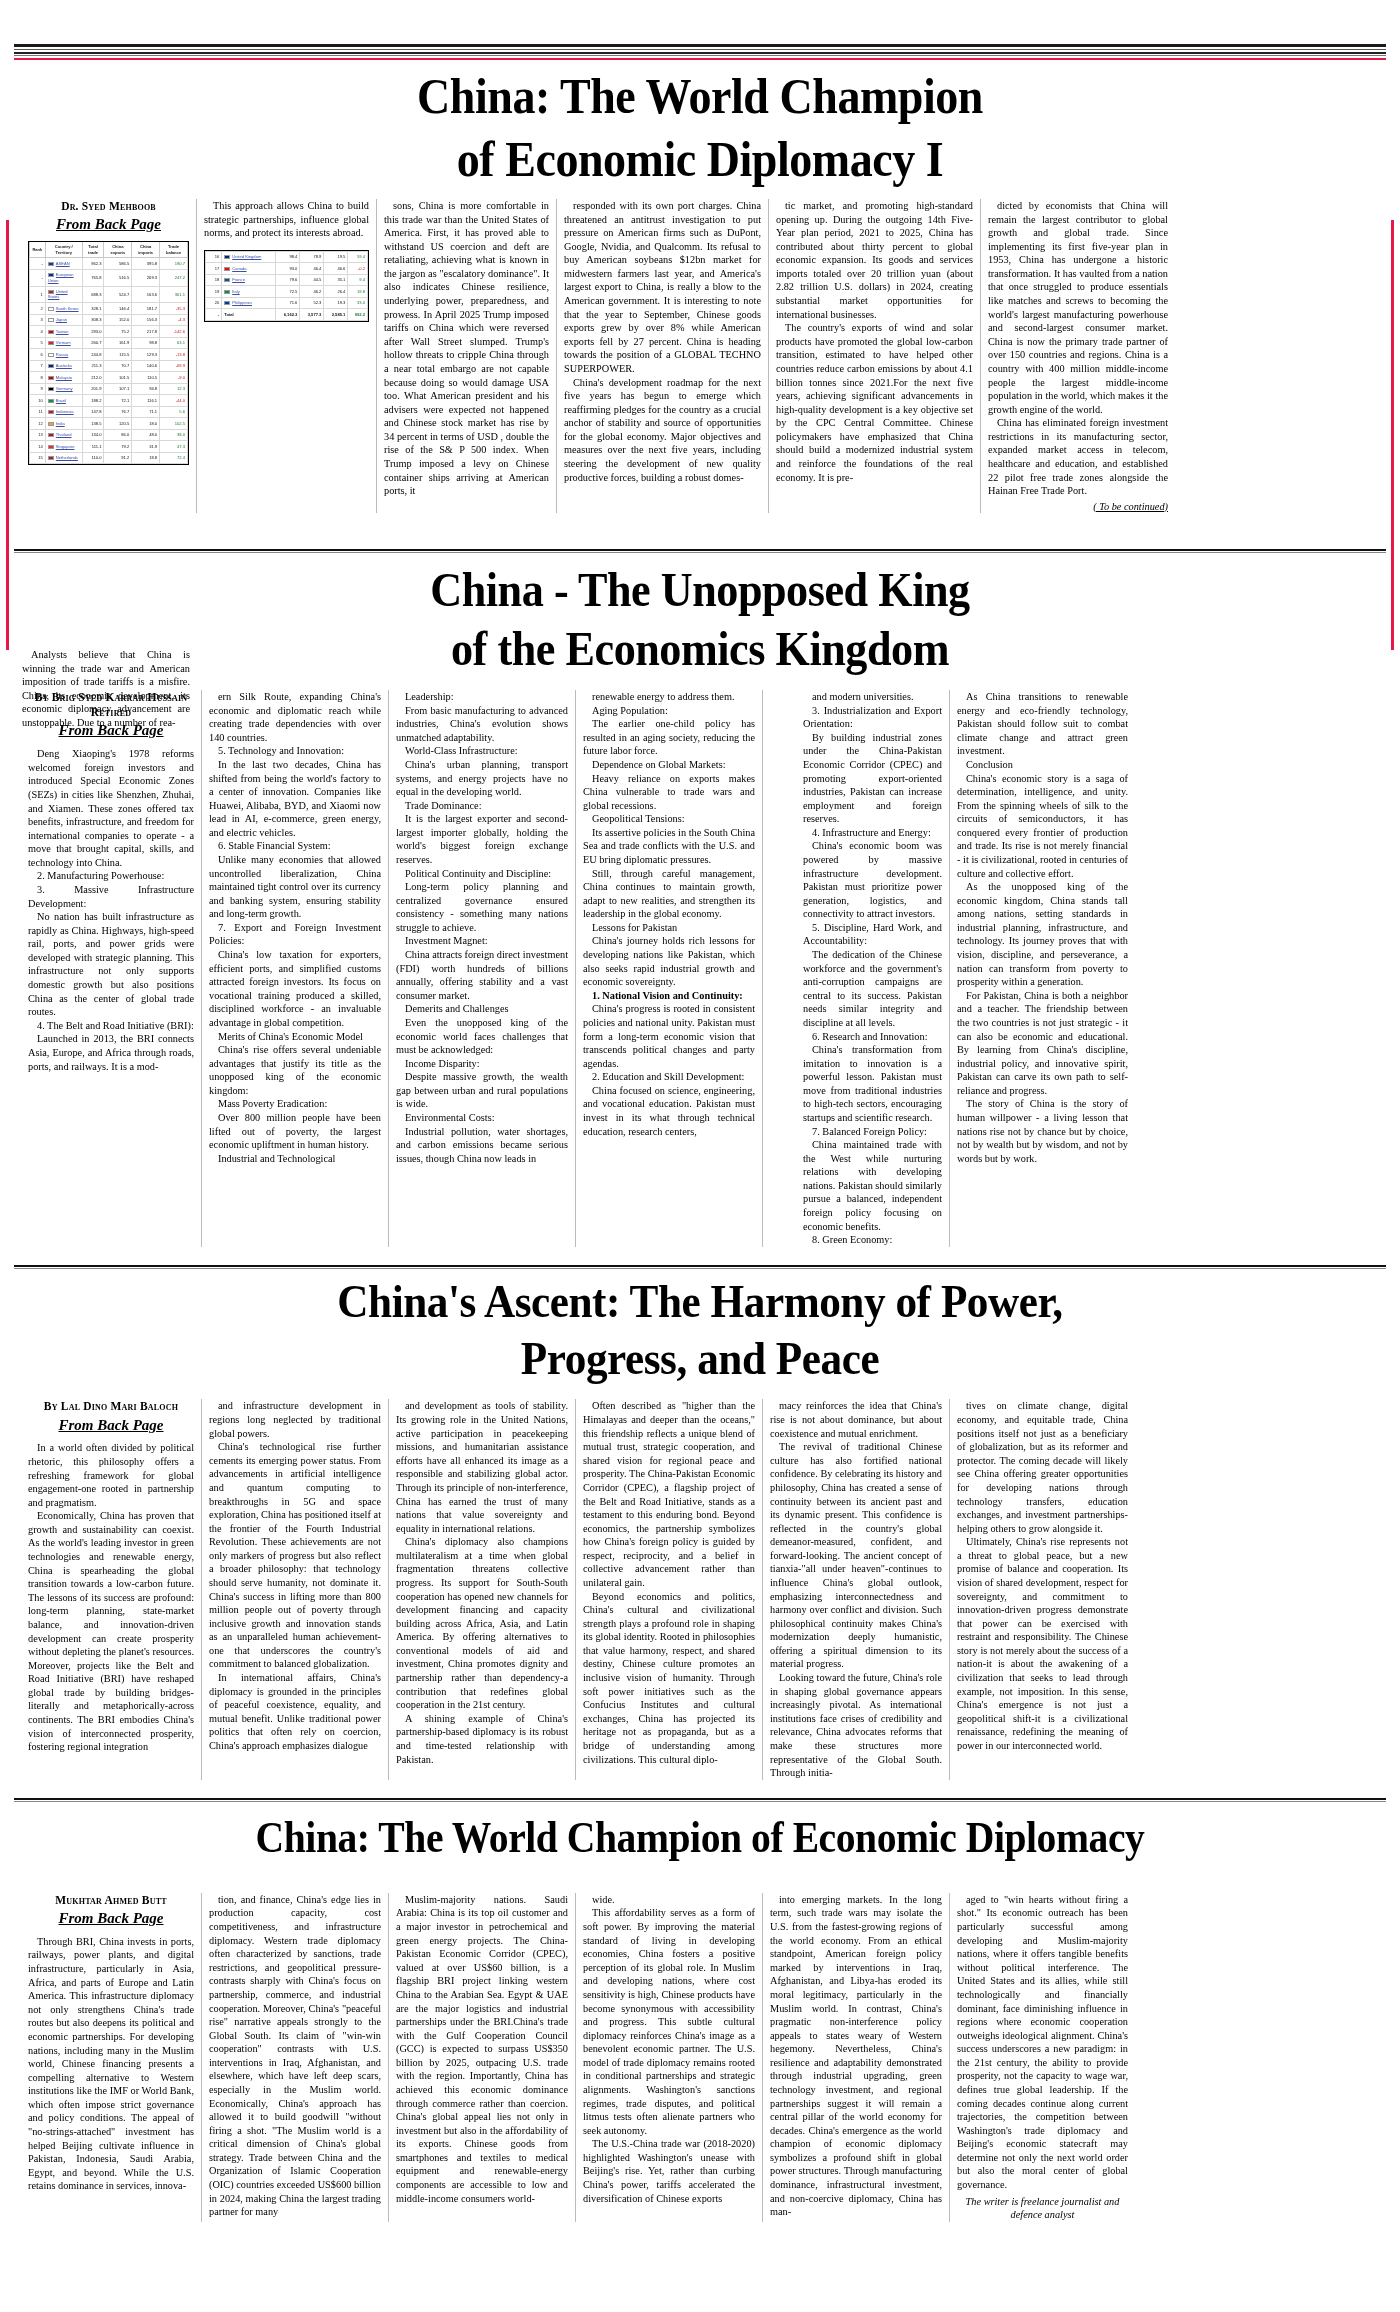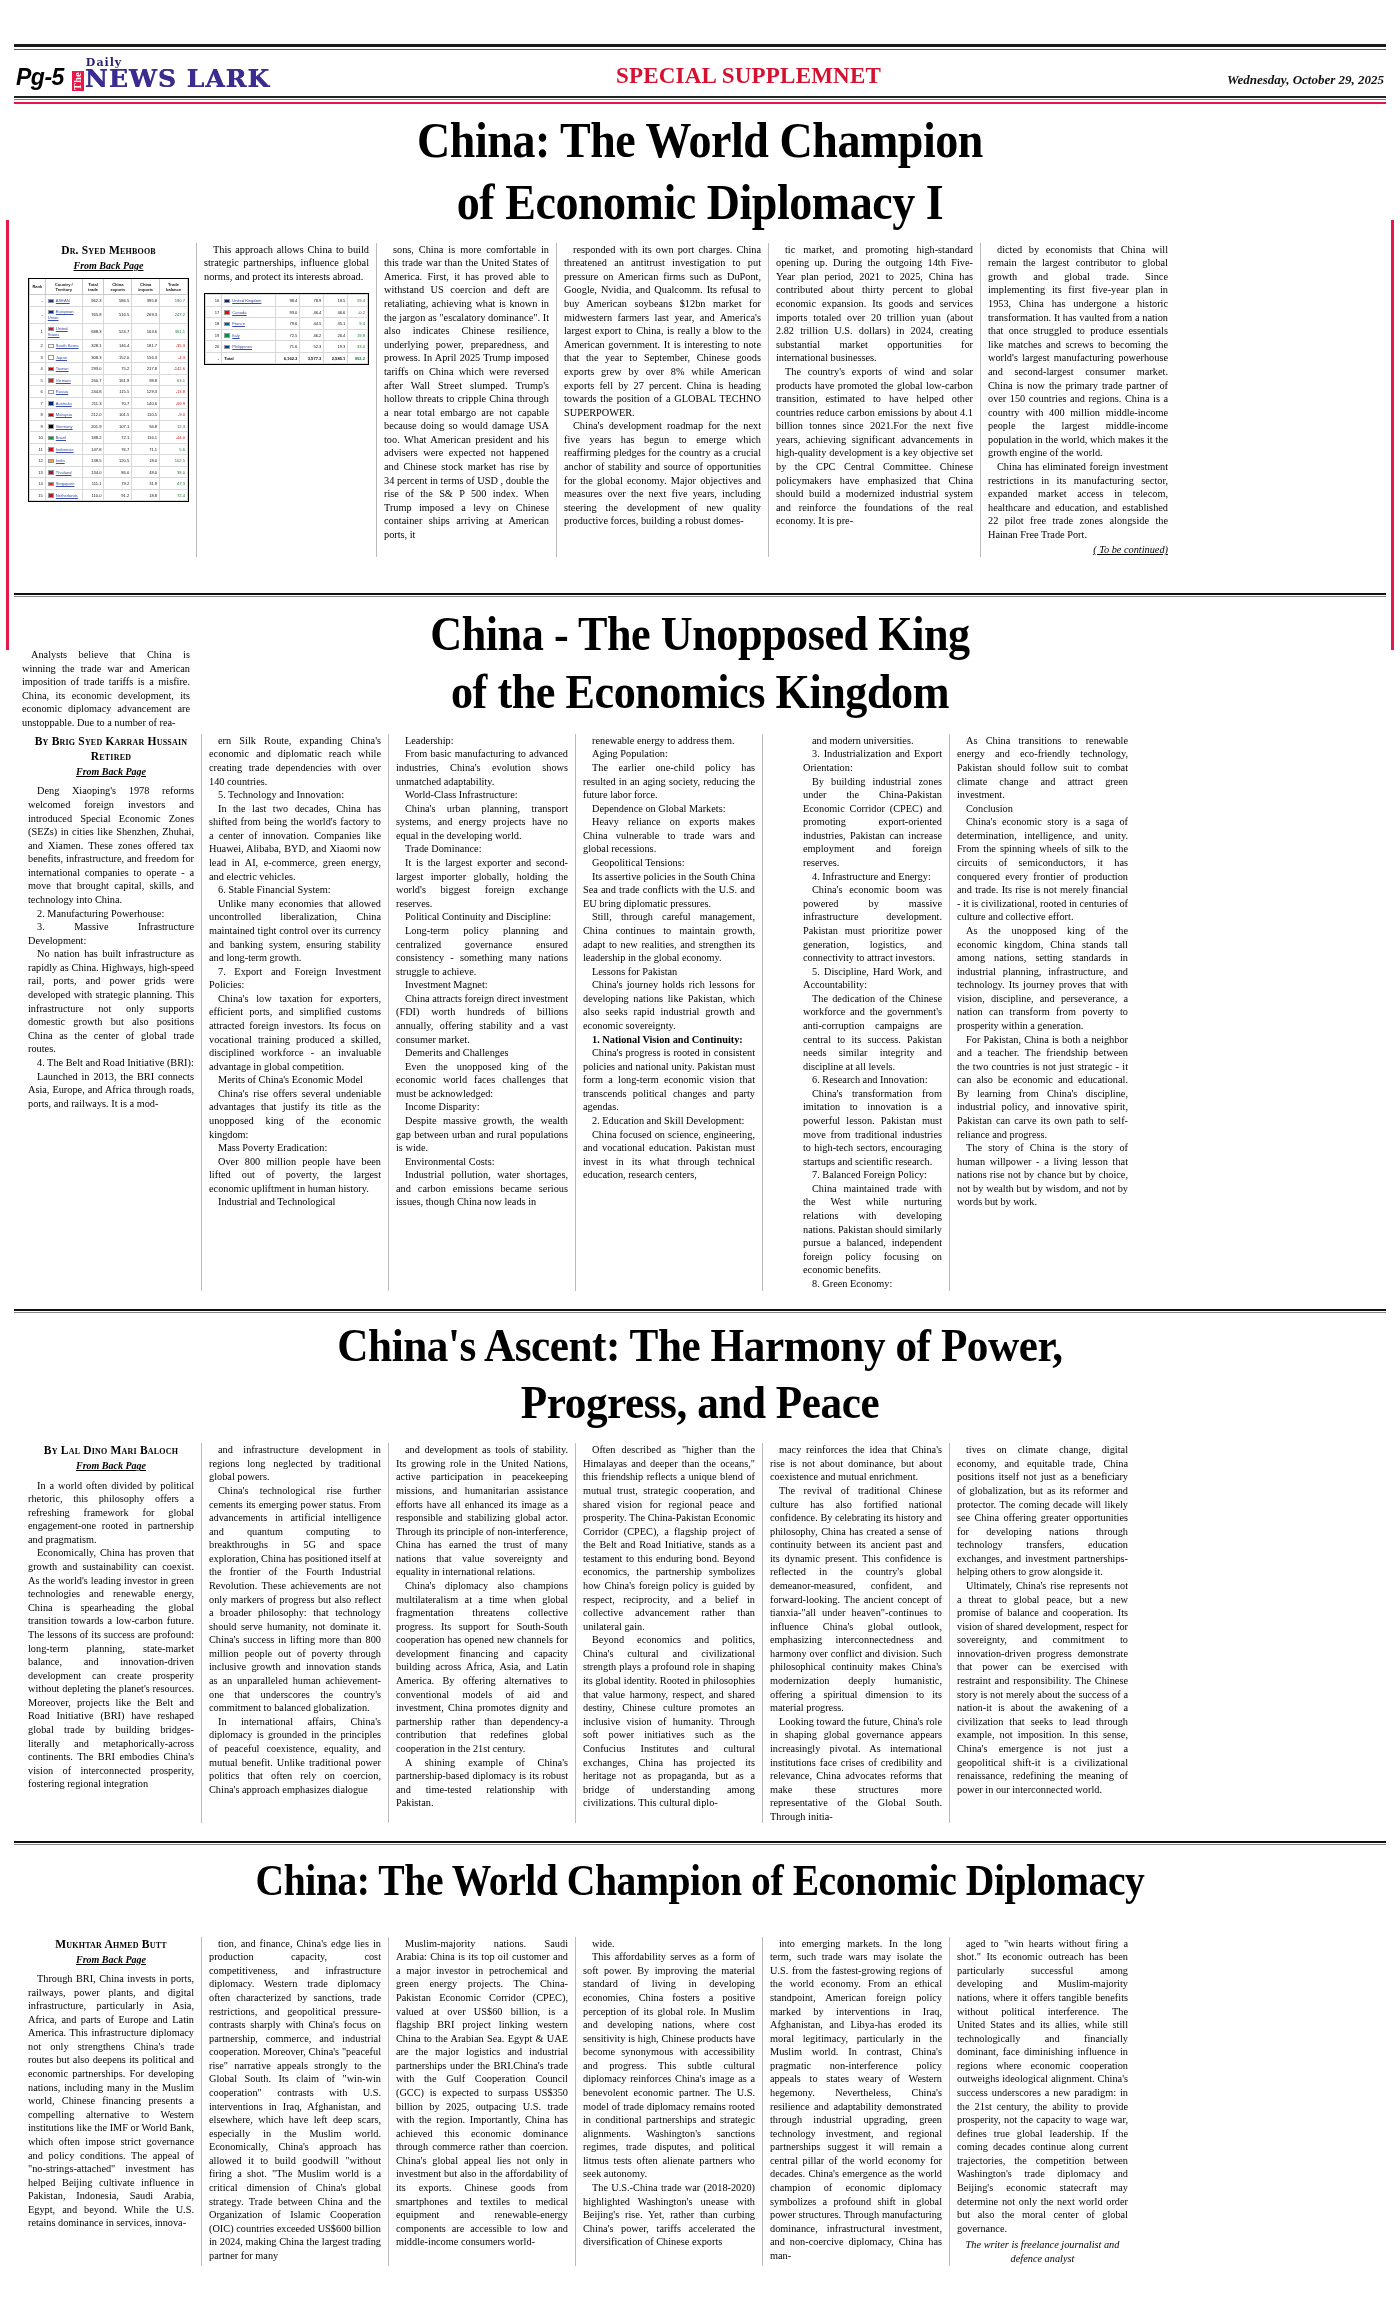--- a/index.html
+++ b/index.html
@@ -88,21 +88,21 @@
     font-variant: small-caps;
     font-weight:bold;
     font-size:11.5px;
     letter-spacing:0.2px;
     margin-bottom:1px;
   }
   .frombackpage {
     text-align:center;
     font-family:"Liberation Serif", serif;
     font-weight:bold; font-style:italic;
-    font-size:10px;
+    font-size:15px;
     text-decoration: underline;
     margin-bottom:6px;
   }
 
   .cols { display:flex; gap:0; }
   .col {
     font-family:"Liberation Serif", serif;
     font-size:10.3px;
     line-height:1.32;
     text-align:justify;
@@ -177,34 +177,20 @@
 <body>
 
 <div class="page">
 
   <div class="masthead-rules">
     <div class="rule-thick"></div>
     <div class="rule-gap"></div>
     <div class="rule-thin"></div>
   </div>
 
-  <div class="masthead">
-    <div class="mast-left">
-      <div class="pg-num">Pg-5</div>
-      <div class="logo-wrap">
-        <div class="logo-the">The</div>
-        <div class="logo-stack">
-          <div class="logo-daily">Daily</div>
-          <div class="logo-name">NEWS LARK</div>
-        </div>
-      </div>
-    </div>
-    <div class="supplement">SPECIAL SUPPLEMNET</div>
-    <div class="mast-date">Wednesday, October 29, 2025</div>
-  </div>
 
   <div class="mast-under">
     <div class="l1"></div>
     <div class="l2"></div>
     <div class="l3"></div>
   </div>
 
   <div class="left-red-bar"></div>
   <div class="right-red-bar"></div>
 

